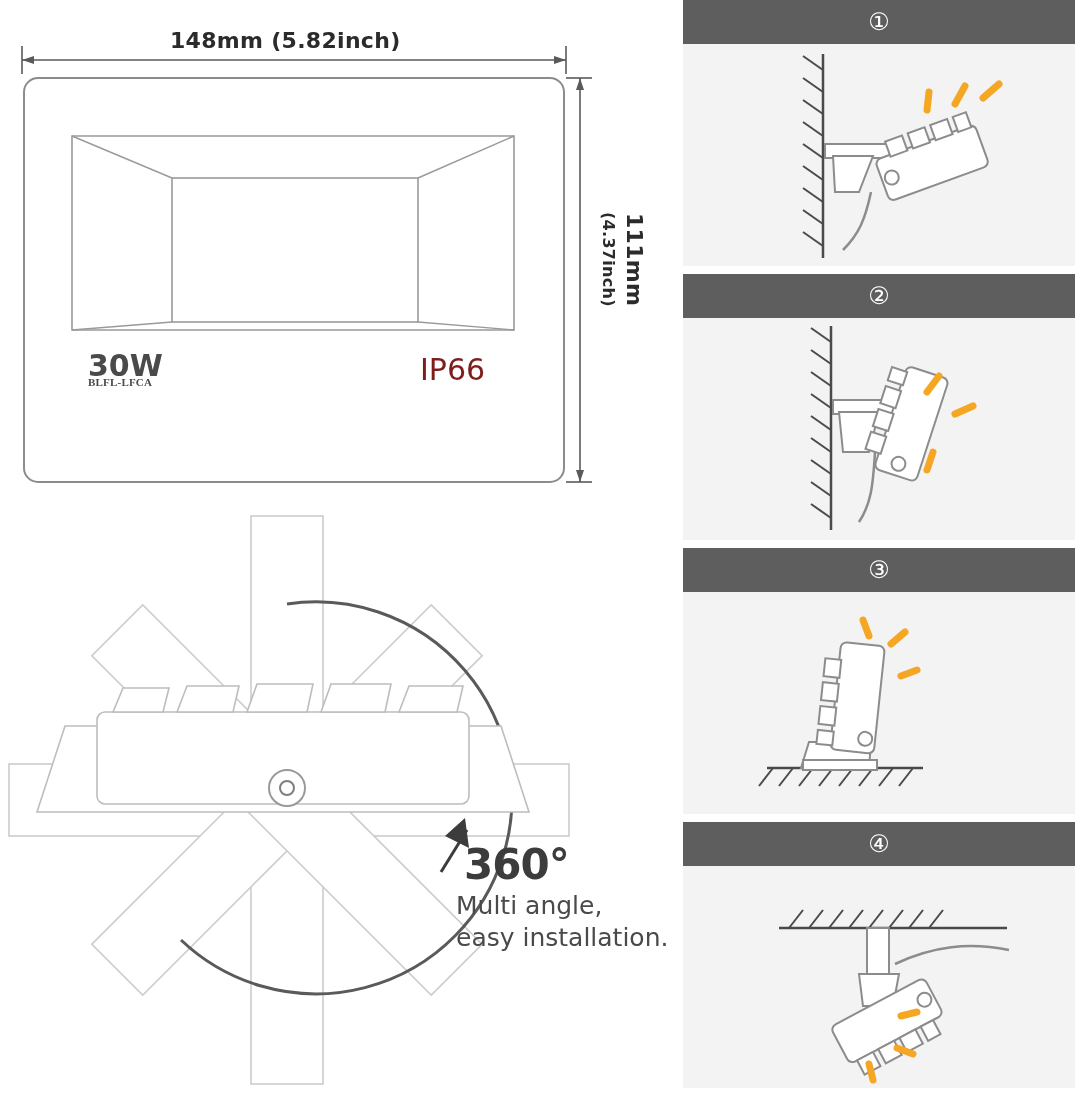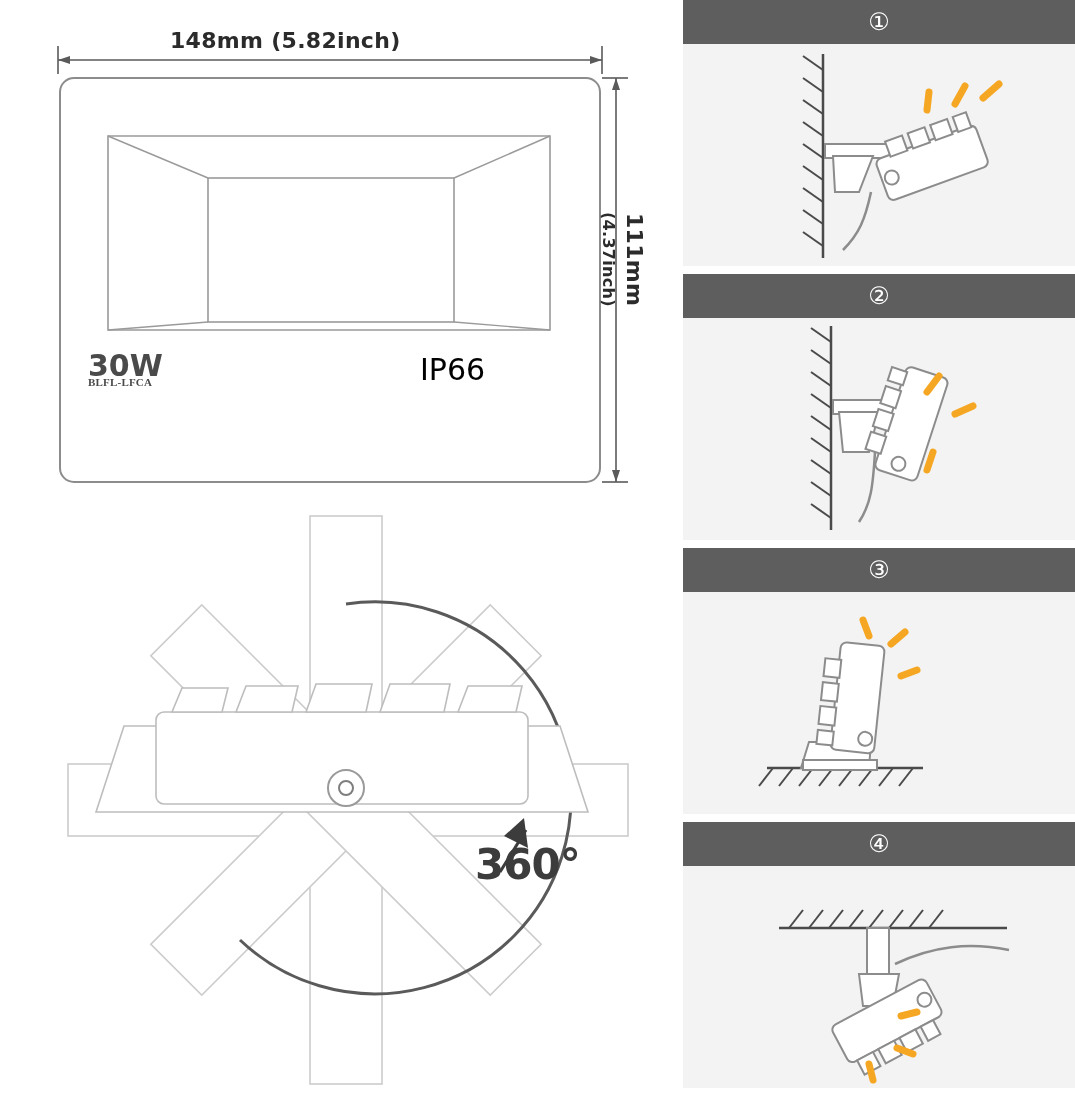--- a/index.html
+++ b/index.html
@@ -25,21 +25,20 @@
     height: 1100px;
   }
 
   
   #dimension-diagram {
     position: absolute;
     left: 0;
     top: 0;
     width: 680px;
     height: 500px;
-    padding-left: 36px;
   }
   .dim-label {
     position: absolute;
     font-weight: bold;
     color: #2b2b2b;
     letter-spacing: .3px;
   }
   #dim-width-label {
     left: 170px;
     top: 28px;
@@ -75,31 +74,30 @@
     font-weight: bold;
     color: #4a4a4a;
     letter-spacing: .2px;
     font-family: Liberation Serif, serif;
   }
   #ip-label {
     position: absolute;
     left: 420px;
     top: 352px;
     font-size: 30px;
-    color: #000000;
+    color: #7f1d1d;
   }
 
   
   #rotation-diagram {
     position: absolute;
-    left: 12px;
+    left: 1px;
     top: 500px;
     width: 680px;
     height: 600px;
-    padding-left: 48px;
   }
   #rotation-degrees {
     position: absolute;
     left: 463px;
     top: 340px;
     font-size: 42px;
     font-weight: bold;
     color: #3c3c3c;
     letter-spacing: -1px;
   }
@@ -233,20 +231,21 @@
         <path d="M 246 212 L 256 184 L 312 184 L 306 212 Z"></path>
         <path d="M 320 212 L 330 184 L 390 184 L 384 212 Z"></path>
         <path d="M 398 212 L 408 186 L 462 186 L 456 212 Z"></path>
       </g>
 
       <circle cx="286" cy="288" r="18" fill="#ffffff" stroke="#9a9a9a" stroke-width="2"></circle>
       <circle cx="286" cy="288" r="7" fill="#ffffff" stroke="#7e7e7e" stroke-width="2"></circle>
     </svg>
 
     <div id="rotation-degrees">360°</div>
+    <div id="rotation-caption">Multi angle,<br>easy installation.</div>
   </div>
 </div>
 
 <div id="right-column">
 
   <div class="step-panel" id="step-1">
     <div class="step-header">
       <span class="step-number">①</span>
     </div>
     <div class="step-body">

